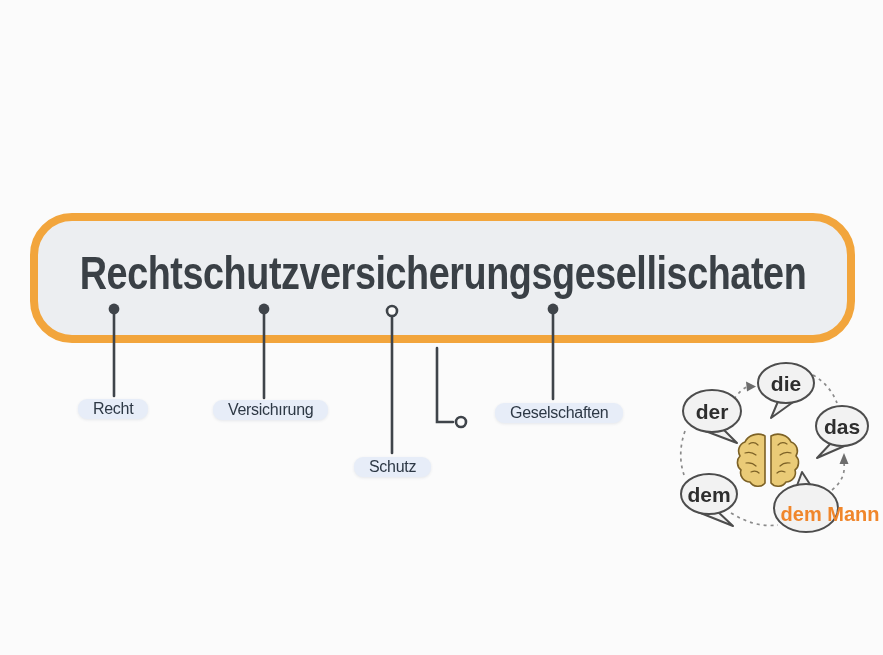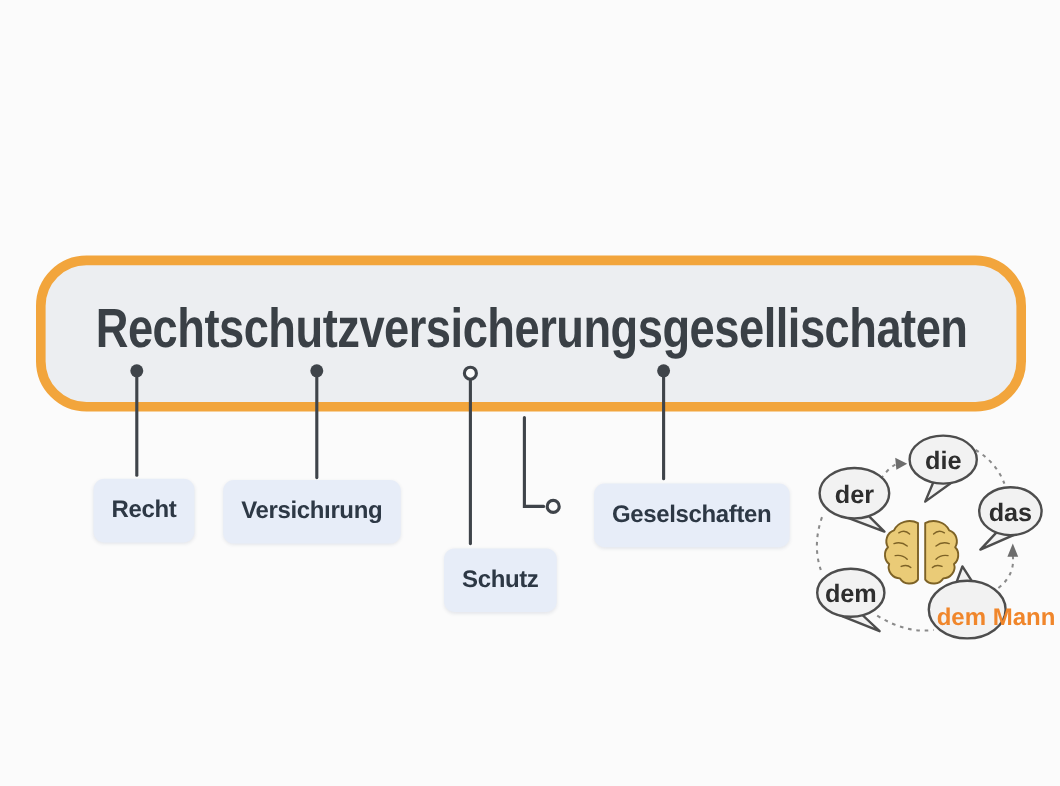--- a/index.html
+++ b/index.html
@@ -49,31 +49,31 @@
     display:inline-block;
     transform:scaleX(0.82);
     transform-origin:center;
     letter-spacing:-0.5px;
     margin-top:-10px;
   }
   .part-label{
     position:absolute;
     background:var(--label-fill);
     color:var(--label-text);
-    font-weight:bold;
-    font-size:20px;
+    font-weight:normal;
+    font-size:16px;
     letter-spacing:-0.3px;
-    padding:15px 15px;
+    padding:1px 15px;
     border-radius:9px;
     box-shadow:0 1px 3px rgba(40,60,100,0.10);
     white-space:nowrap;
   }
   .part-recht        {left:78px;  top:399px;}
-  .part-versicherung {left:186px; top:400px;}
-  .part-schutz       {left:370px; top:457px;}
+  .part-versicherung {left:213px; top:400px;}
+  .part-schutz       {left:354px; top:457px;}
   .part-gesellschaften{left:495px; top:403px;}
 
   svg.overlay{
     position:absolute; inset:0;
     width:883px; height:655px;
     pointer-events:none;
   }
   .conn{stroke:var(--connector); stroke-width:2.6; fill:none; stroke-linecap:round;}
   .dot{fill:var(--connector);}
   .ring{fill:var(--bg); stroke:var(--connector); stroke-width:2.6;}

